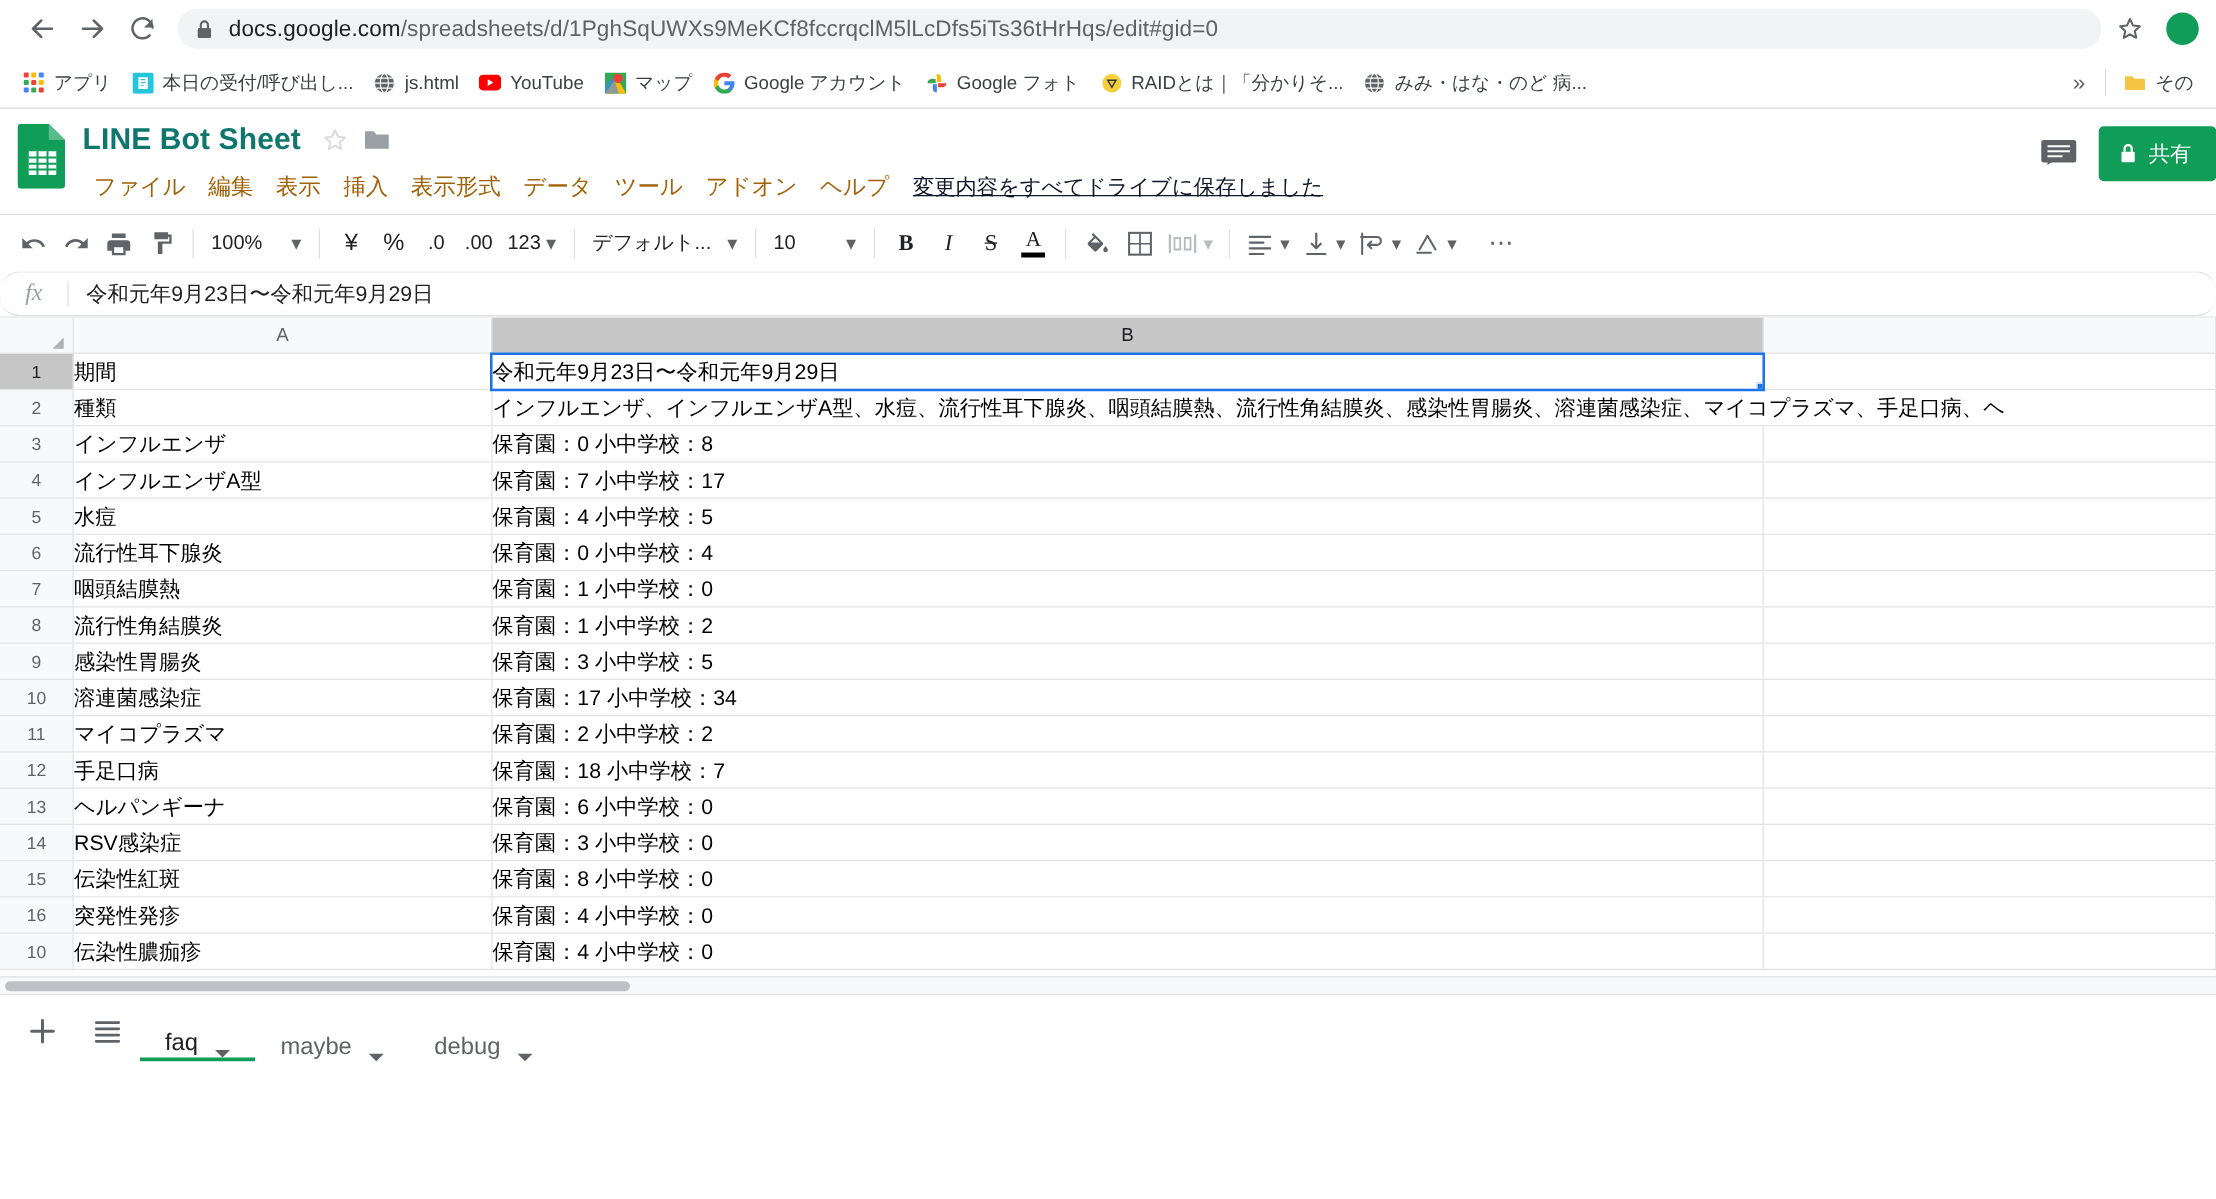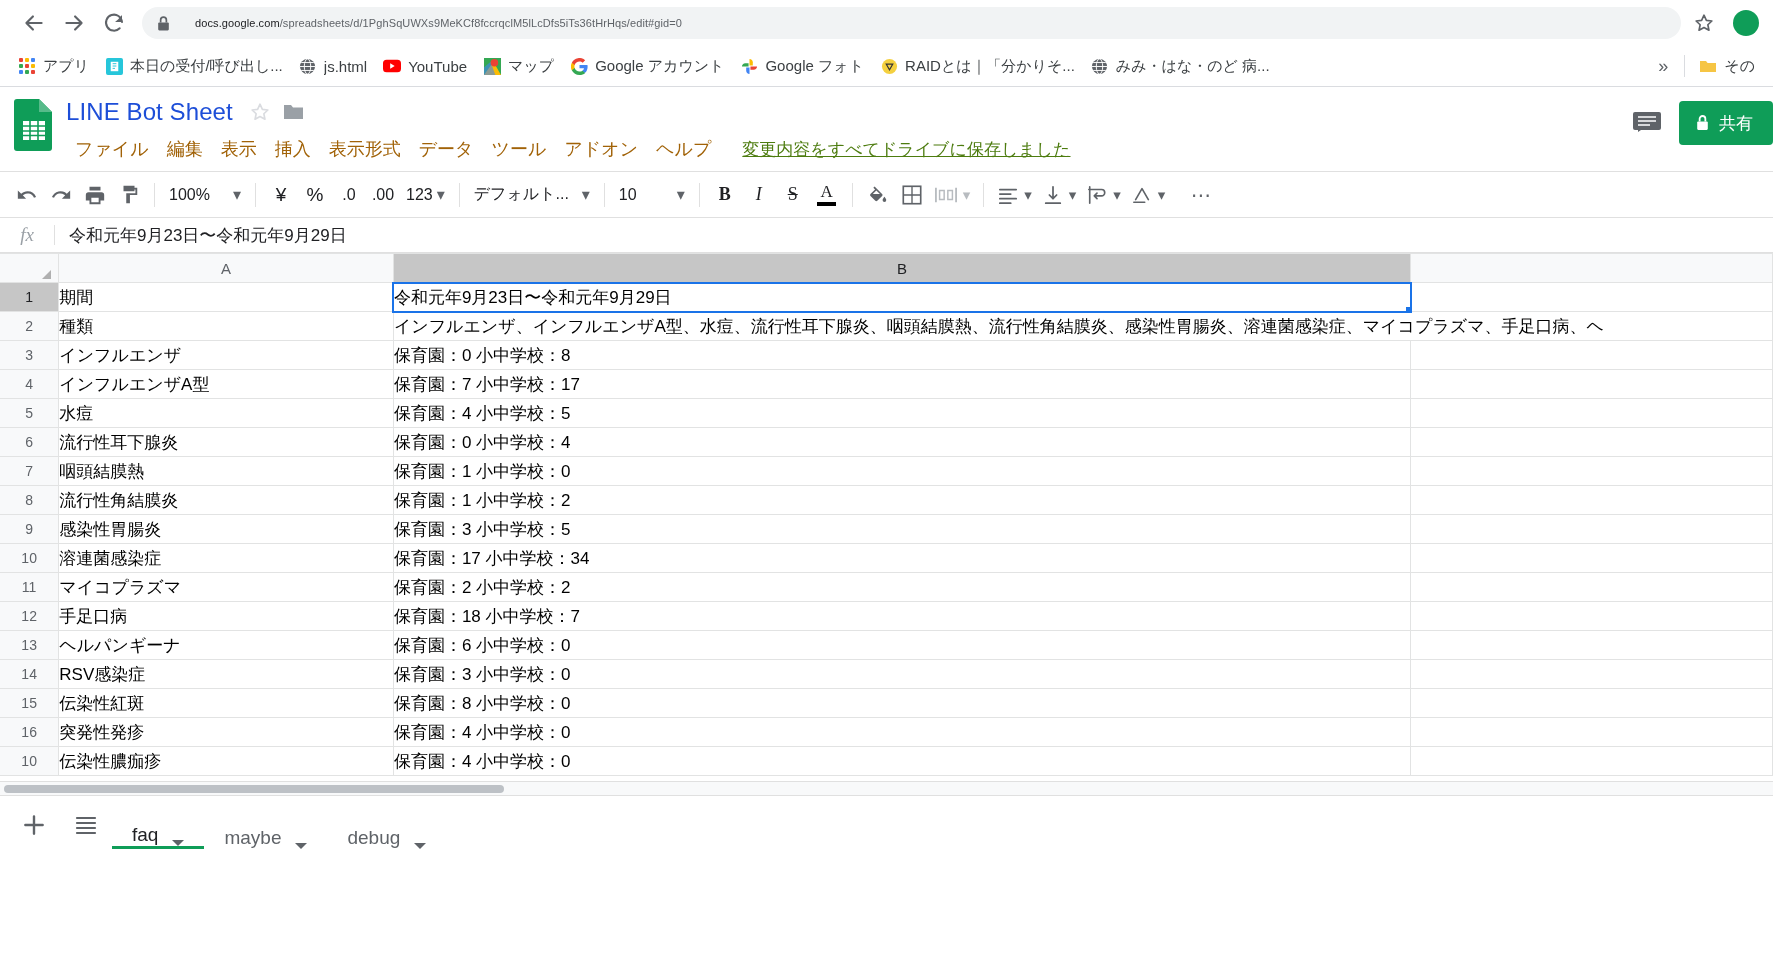--- a/index.html
+++ b/index.html
@@ -37,26 +37,25 @@
     margin-left: 8px;
     background: #f1f3f4;
     border-radius: 16px;
     display: flex;
     align-items: center;
     padding: 0 14px;
     min-width: 0;
   }
   .lock-icon { margin-right: 12px; display:flex; align-items:center; flex:0 0 auto;}
   .url-text {
-    font-size: 11px;
+    font-size: 18px;
     color: #5f6368;
     white-space: nowrap;
     overflow: hidden;
     letter-spacing: 0.1px;
-    margin-left: 12px;
   }
   .url-text .host { color: #202124; }
   .star-btn {
     width: 34px; height: 34px; margin-left: 6px;
     display:flex; align-items:center; justify-content:center;
     color:#5f6368; flex: 0 0 auto;
   }
   .avatar-dot {
     width: 26px; height: 26px; border-radius: 50%;
     background: #0f9d58; margin-left: 12px; flex: 0 0 auto;
@@ -110,41 +109,41 @@
   }
   .sheets-logo {
     width: 40px; height: 52px;
     margin-top: 4px; margin-right: 12px;
     flex: 0 0 auto;
   }
   .title-block { flex: 1 1 auto; min-width: 0; }
   .title-line { display: flex; align-items: center; height: 34px; }
   .doc-title {
     font-size: 24px;
-    color: #1d4ed8;
-    font-weight: 400;
+    color: #0f766e;
+    font-weight: 700;
     letter-spacing: 0.1px;
   }
   .star-outline { margin-left: 16px; color: #dadce0; display:flex; }
   .folder-ico { margin-left: 12px; color: #9aa0a6; display:flex; }
   .menu-line {
     display: flex; align-items: center;
     height: 32px; margin-top: 4px;
   }
   .menu-item {
     font-size: 18px;
     color: #a16207;
     padding: 2px 9px;
     border-radius: 3px;
     white-space: nowrap;
   }
   .save-status {
     font-size: 17px;
-    color: #4d7c0f;
-    margin-left: 22px;
+    color: #0f172a;
+    margin-left: 10px;
     text-decoration: underline;
     white-space: nowrap;
   }
   .header-right {
     position: absolute;
     right: 0; top: 14px;
     display: flex; align-items: center;
   }
   .comment-btn {
     width: 44px; height: 44px;
@@ -203,20 +202,21 @@
   .tb-textcolor i { display:block; width:19px; height:4px; background:#000; margin-top:2px;}
   .tb-more { font-size: 20px; letter-spacing: 1px; color:#5f6368;}
 
   
   .formula-bar {
     height: 36px;
     border-top: 1px solid #e0e0e0;
     border-bottom: 1px solid #e0e0e0;
     display: flex; align-items: center;
     background: #fff;
+    border-radius: 16px;
   }
   .fx-label {
     width: 54px;
     text-align: center;
     font-style: italic;
     font-family: "Liberation Serif", serif;
     font-size: 19px;
     color: #9aa0a6;
     flex: 0 0 auto;
   }

